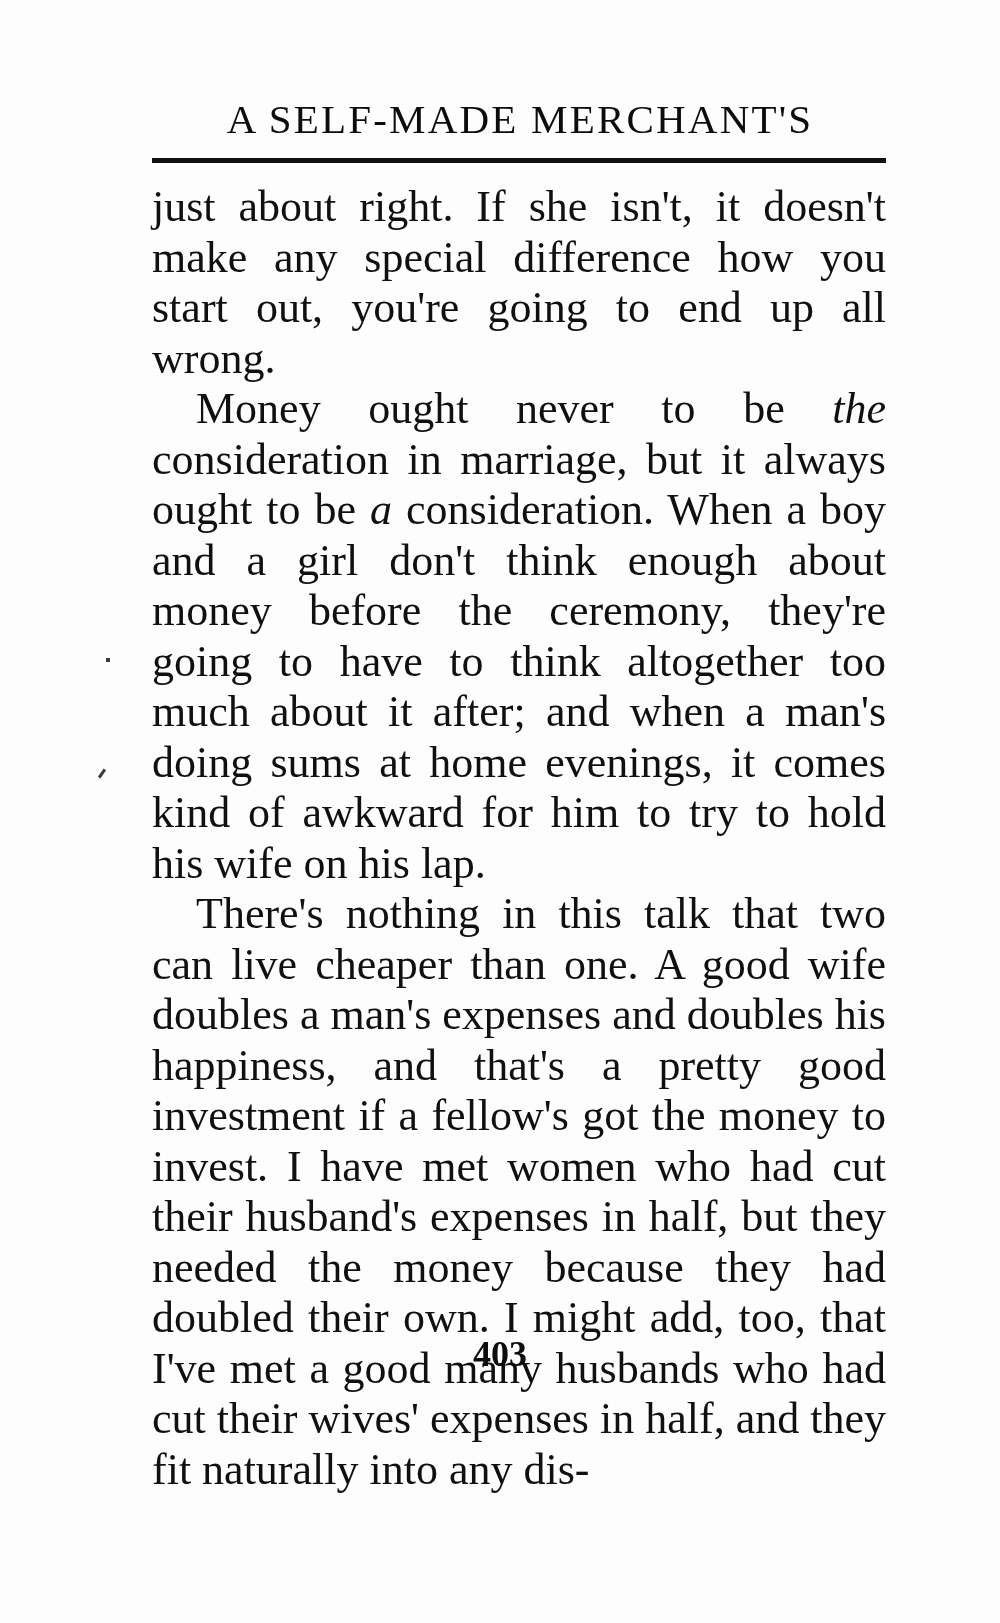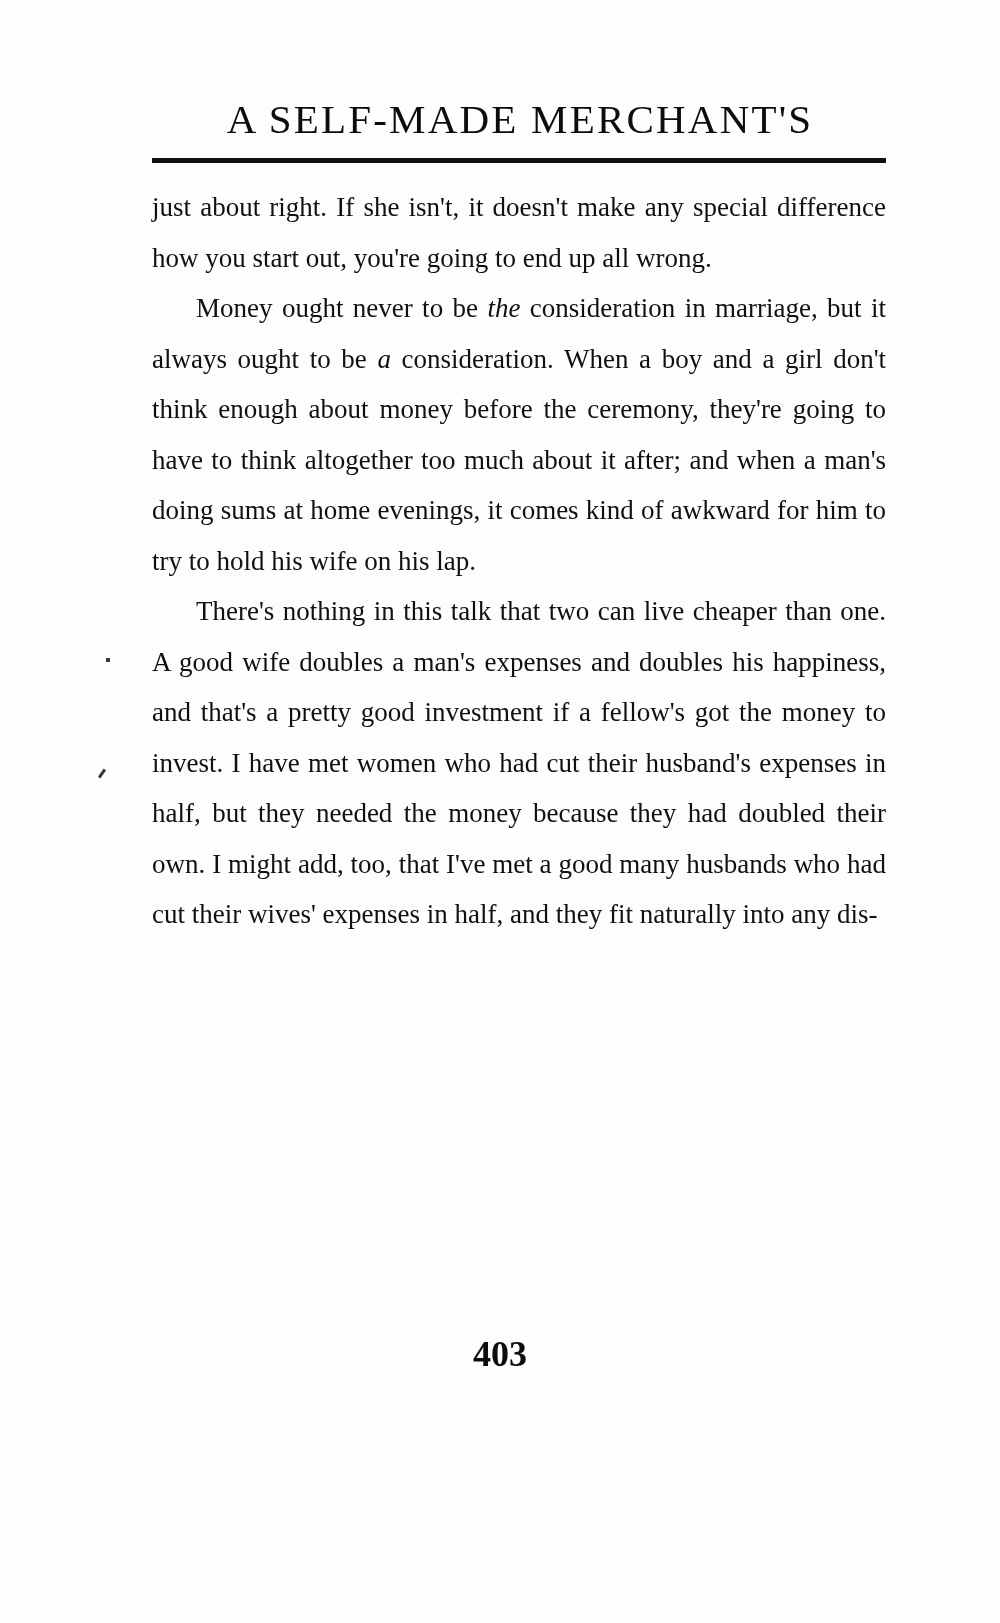--- a/index.html
+++ b/index.html
@@ -44,21 +44,21 @@
     background: #101010;
   }
   .body-block {
     position: absolute;
     left: 152px;
     top: 182px;
     width: 734px;
   }
   p.para {
     margin: 0;
-    font-size: 27px;
+    font-size: 44px;
     line-height: 50.5px;
     text-align: justify;
     text-justify: inter-word;
     color: #101010;
     hyphens: none;
   }
   p.para.indent {
     text-indent: 44px;
   }
   .page-number {

